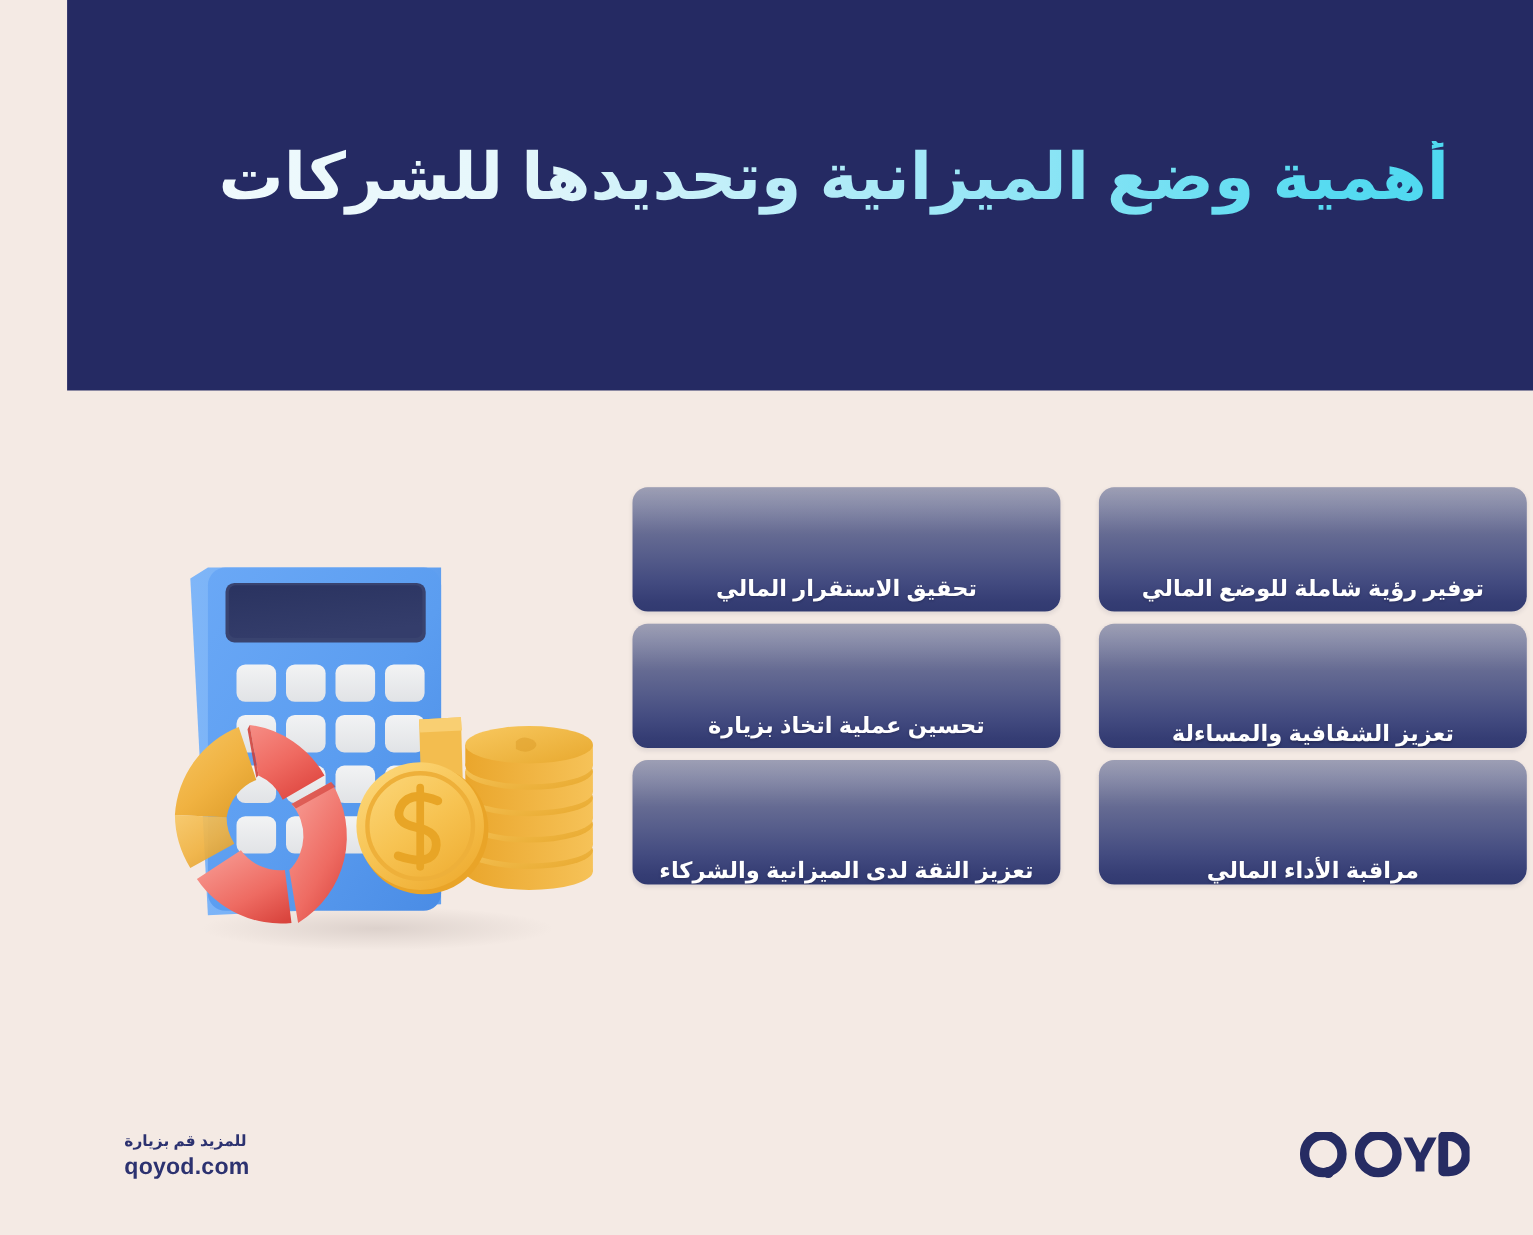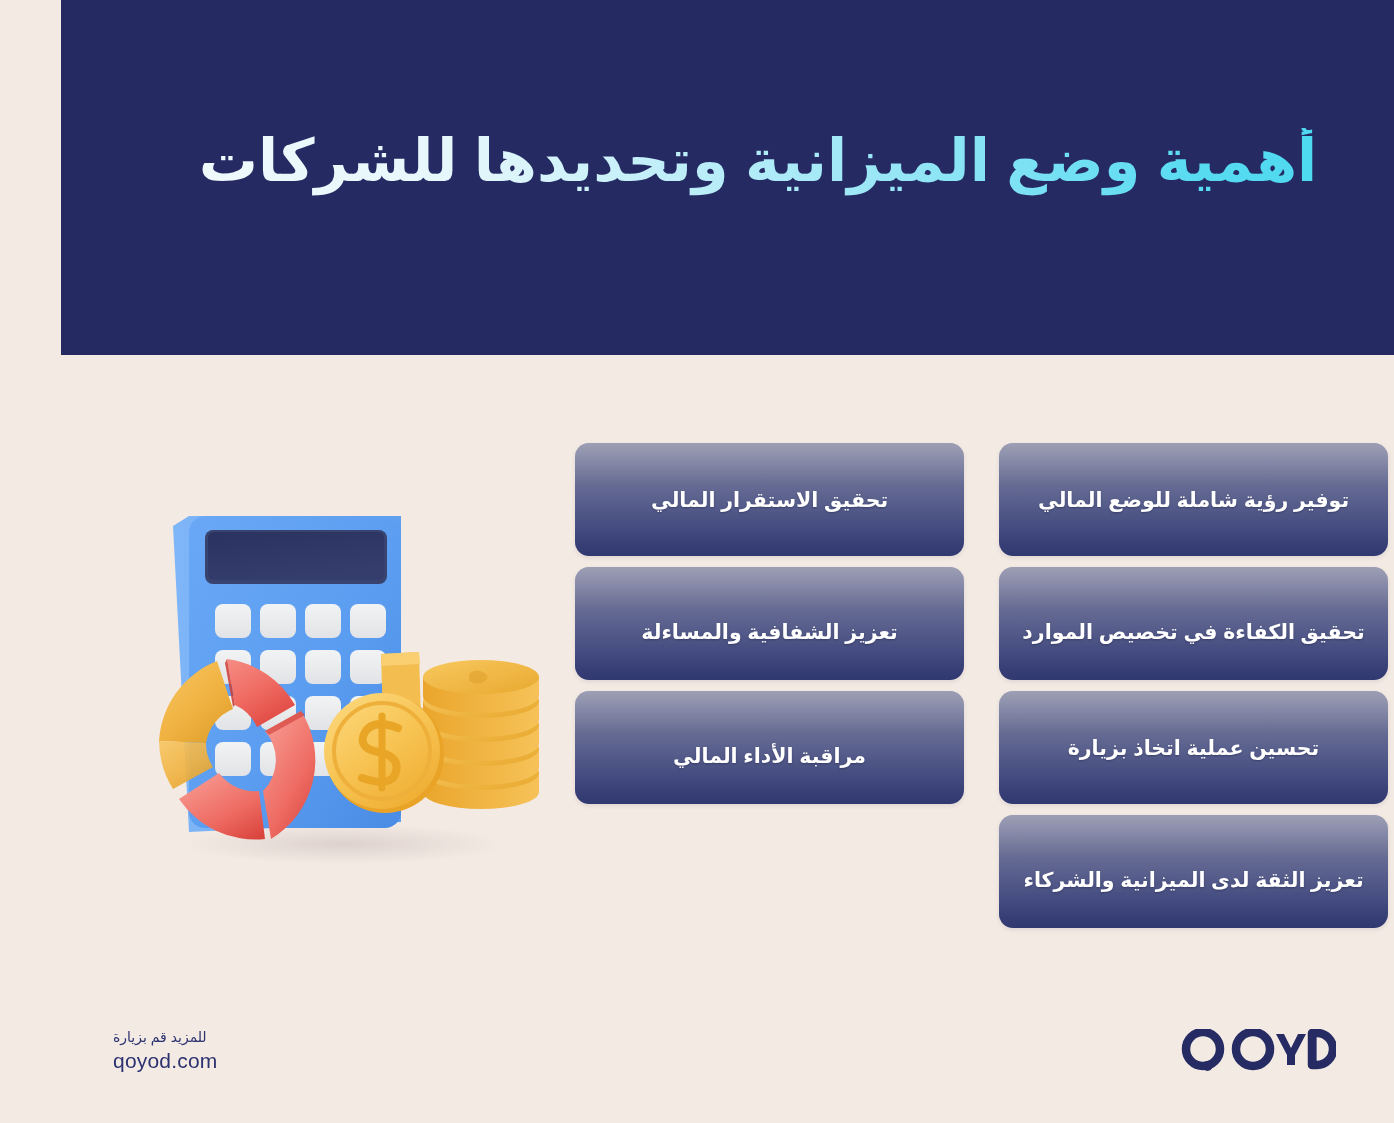--- a/index.html
+++ b/index.html
@@ -73,21 +73,21 @@
     background-image: linear-gradient(to bottom,
         #8a8ca6 0%,
         #7c80a0 14%,
         #6a6f95 32%,
         #565d8b 55%,
         #434b80 76%,
         #353d74 92%,
         #313a70 100%);
     box-shadow: 0 2px 4px rgba(40,40,70,0.10);
     display: flex;
-    align-items: center;
+    align-items: flex-end;
     justify-content: center;
     padding: 6px 18px;
     overflow: hidden;
   }
 
   .card::after {
     content: "";
     position: absolute;
     inset: 0;
     border-radius: 14px;
@@ -126,29 +126,29 @@
     left: 52px;
     top: 1028px;
     width: 240px;
     direction: rtl;
     text-align: left;
   }
 
   .footer-note .line1 {
     color: #2c3270;
     font-size: 14px;
-    font-weight: normal;
+    font-weight: bold;
     line-height: 1.4;
     direction: rtl;
   }
 
   .footer-note .line2 {
     color: #2c3270;
     font-size: 21px;
-    font-weight: normal;
+    font-weight: bold;
     line-height: 1.2;
     direction: ltr;
     text-align: left;
     letter-spacing: 0.2px;
   }
 
   .brand-logo {
     position: absolute;
     right: 58px;
     top: 1029px;
@@ -319,23 +319,20 @@
   <div class="cards-wrap">
 
     <div class="card">
       <span class="card-label">توفير رؤية شاملة للوضع المالي</span>
     </div>
     <div class="card">
       <span class="card-label">تحقيق الاستقرار المالي</span>
     </div>
 
     <div class="card shift-down">
-      <span class="card-label">تحقيق الكفاءة في تخصيص الموارد</span>
-    </div>
-    <div class="card shift-down">
       <span class="card-label">تعزيز الشفافية والمساءلة</span>
     </div>
 
     <div class="card">
       <span class="card-label">تحسين عملية اتخاذ بزيارة</span>
     </div>
 
     <div class="card shift-down">
       <span class="card-label">مراقبة الأداء المالي</span>
     </div>

